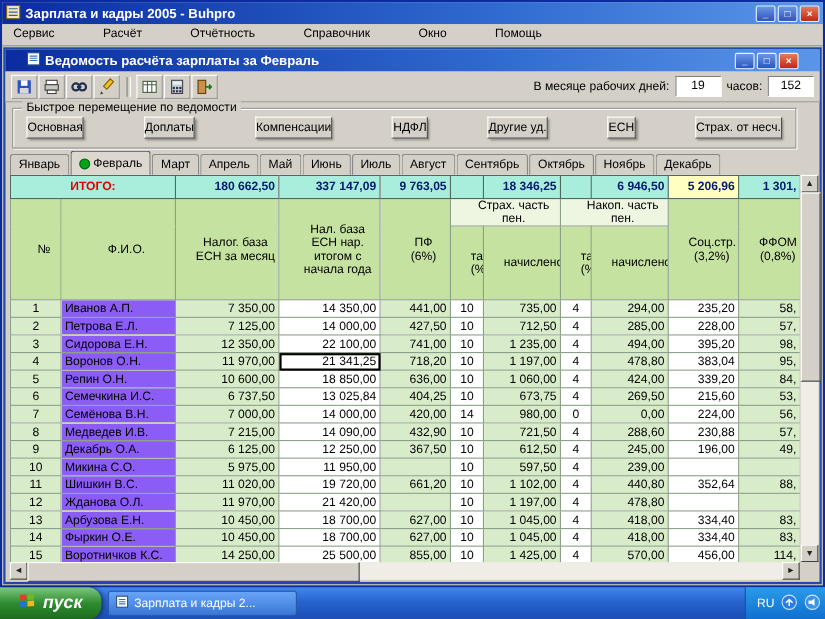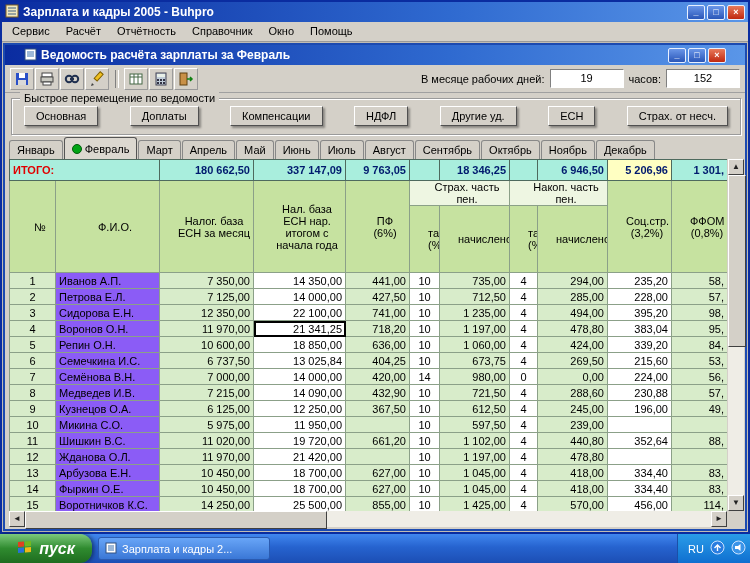--- a/index.html
+++ b/index.html
@@ -10,59 +10,59 @@
   .main-window{position:absolute;left:0;top:0;right:0;bottom:29px;background:#d4d0c8;
                border:2px solid #0a2ca0;display:flex;flex-direction:column;}
   .titlebar{height:20px;flex:0 0 20px;background:linear-gradient(90deg,#0a2ca0,#2f6ad0 60%,#5a96e8);
             display:flex;align-items:center;padding:0 3px;color:#fff;}
   .titlebar .title{font-weight:bold;font-size:12px;margin-left:4px;flex:1;white-space:nowrap;overflow:hidden;}
   .tb-btn{width:18px;height:15px;margin-left:2px;border:1px solid #e8f0ff;border-radius:2px;
           background:linear-gradient(180deg,#6a96e8,#2a56b8);color:#fff;font-size:9px;font-weight:bold;
           line-height:13px;text-align:center;padding:0;}
   .tb-btn.red{background:linear-gradient(180deg,#e87a5a,#c02810);}
   .menubar{height:19px;flex:0 0 19px;display:flex;align-items:center;background:#d4d0c8;
-           border-bottom:1px solid #9a9a9a;padding-left:2px;}
+           border-bottom:1px solid #9a9a9a;padding-left:2px;gap:28px;}
   .menu-item{padding:2px 8px 3px 8px;cursor:default;}
   .client{flex:1;position:relative;background:#c0bcb4;}
 
   
   .child{position:absolute;left:1px;right:1px;top:1px;bottom:1px;border:2px solid #1c4ab0;background:#d4d0c8;}
   .c-titlebar{position:absolute;left:0;right:0;top:0;height:20px;
               background:linear-gradient(90deg,#0a2ca0,#2f6ad0 60%,#5a96e8);
               display:flex;align-items:center;color:#fff;padding:0 19px;}
   .c-titlebar .title{font-weight:bold;font-size:12px;margin-left:4px;flex:1;white-space:nowrap;overflow:hidden;}
   .c-toolbar{position:absolute;left:0;right:0;top:20px;height:27px;border-bottom:1px solid #a0a0a0;
              display:flex;align-items:center;padding:0 5px;background:#d4d0c8;}
   .tool-btn{width:24px;height:22px;display:flex;align-items:center;justify-content:center;
             background:#d4d0c8;border:1px solid;border-color:#fff #9a9a9a #9a9a9a #fff;margin-right:1px;padding:0;}
   .tool-sep{width:2px;height:18px;border-left:1px solid #808080;border-right:1px solid #fff;margin:0 5px;}
   .workdays{margin-left:auto;display:flex;align-items:center;gap:5px;white-space:nowrap;}
   .inset-box{min-width:34px;height:17px;background:#fff;border:1px solid;border-color:#808080 #fff #fff #808080;
-             text-align:center;line-height:16px;padding:0 19px;}
-
-  .groupbox{position:absolute;left:6px;right:4px;top:53px;height:35px;border:1px solid #9a9a9a;
+             text-align:center;line-height:16px;padding:0 3px;}
+
+  .groupbox{position:absolute;left:6px;right:21px;top:53px;height:35px;border:1px solid #9a9a9a;
             box-shadow:inset 1px 1px 0 #fff,1px 1px 0 #fff;}
   .groupbox .legend{position:absolute;top:-7px;left:8px;background:#d4d0c8;padding:0 4px;}
   .nav-buttons{position:absolute;left:12px;right:12px;top:7px;display:flex;justify-content:space-between;}
-  .nav-btn{height:20px;padding:0 11px;background:#d4d0c8;border:1px solid;border-color:#fff #505050 #505050 #fff;
+  .nav-btn{height:20px;padding:0 0;background:#d4d0c8;border:1px solid;border-color:#fff #505050 #505050 #fff;
            box-shadow:2px 2px 2px rgba(0,0,0,.35);font-size:11px;line-height:17px;font-family:inherit;white-space:nowrap;}
 
   .tabs{position:absolute;left:4px;right:22px;top:94px;height:20px;display:flex;align-items:flex-end;}
   .tab{height:18px;padding:0 7px;line-height:16px;background:#d4d0c8;border:1px solid #888;border-bottom:none;
        border-radius:3px 3px 0 0;margin-right:1px;white-space:nowrap;display:flex;align-items:center;gap:3px;cursor:default;}
   .tab.active{height:21px;border-color:#555;background:#dcd8d0;}
   .dot{width:8px;height:8px;border-radius:50%;background:#00a414;border:1px solid #005c0a;}
 
   
   .grid-wrap{position:absolute;left:4px;top:114px;width:718px;height:352px;overflow:hidden;background:#fff;}
   table.grid{border-collapse:collapse;table-layout:fixed;width:718px;}
   .grid td,.grid th{border:1px solid #8ba088;font-size:11px;padding:0 3px;overflow:hidden;white-space:nowrap;}
   .grid th{white-space:normal;font-weight:normal;line-height:12px;padding-left:18px;}
   .row-totals td{height:20px;background:#a9eedd;color:#001a6e;font-weight:bold;text-align:right;border-color:#4e6a5e;}
-  td.totals-label{color:#e00000;text-align:left;}
+  td.totals-label{color:#e00000;text-align:center;}
   .row-totals td.yellow{background:#ffffc2;}
   .hdr{background:#c6e2a0;text-align:center;vertical-align:middle;}
   .hr-band th{height:18px;}
   .hr-band .hdr-band{background:#eef6e2;}
   .hr-main th{height:66px;}
   tr.data td{height:15px;line-height:14px;}
   td.c-num{background:#d8ecca;text-align:center;}
   td.c-fio{background:#8b5cf6;text-align:left;}
   td.c-g{background:#d8ecca;text-align:right;}
   td.c-w{background:#fff;text-align:right;}
@@ -391,21 +391,21 @@
                 <td class="c-g">432,90</td>
                 <td class="c-w c-t">10</td>
                 <td class="c-g">721,50</td>
                 <td class="c-w c-t">4</td>
                 <td class="c-g">288,60</td>
                 <td class="c-w">230,88</td>
                 <td class="c-g">57,</td>
               </tr>
               <tr class="data">
                 <td class="c-num">9</td>
-                <td class="c-fio">Кузнецов О.А.</td>
+                <td class="c-fio">Декабрь О.А.</td>
                 <td class="c-g">6 125,00</td>
                 <td class="c-w">12 250,00</td>
                 <td class="c-g">367,50</td>
                 <td class="c-w c-t">10</td>
                 <td class="c-g">612,50</td>
                 <td class="c-w c-t">4</td>
                 <td class="c-g">245,00</td>
                 <td class="c-w">196,00</td>
                 <td class="c-g">49,</td>
               </tr>

